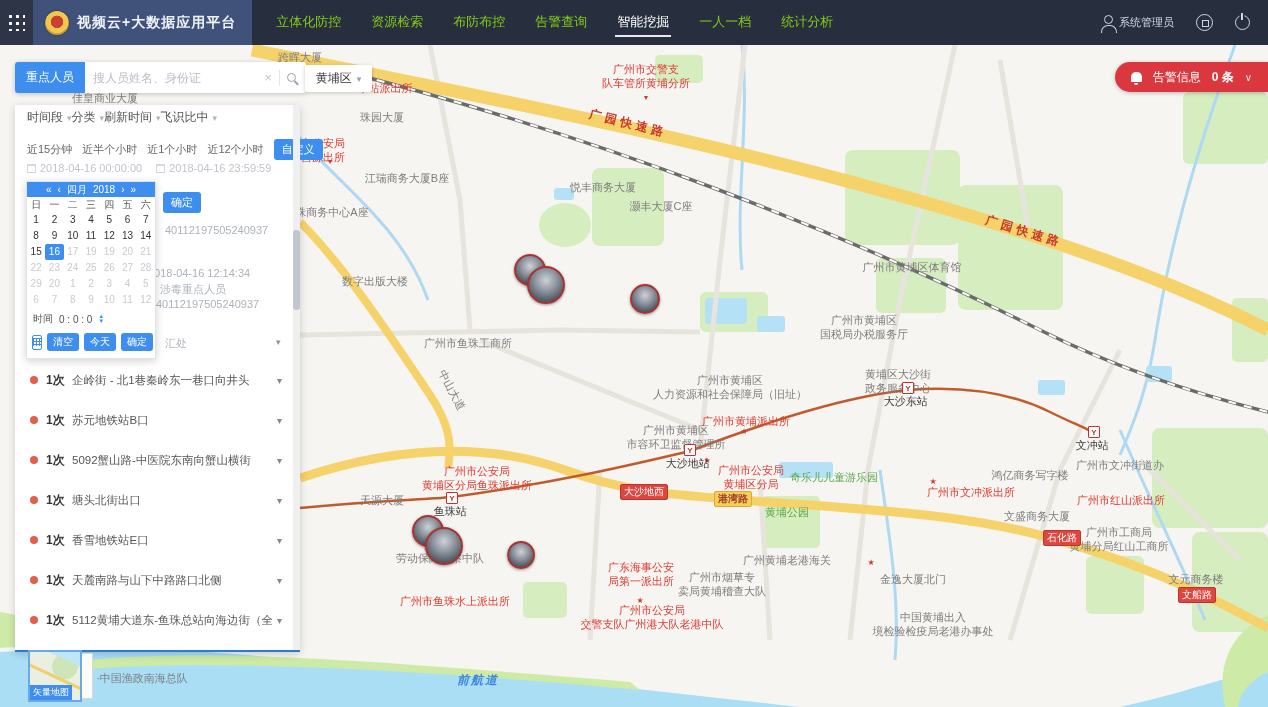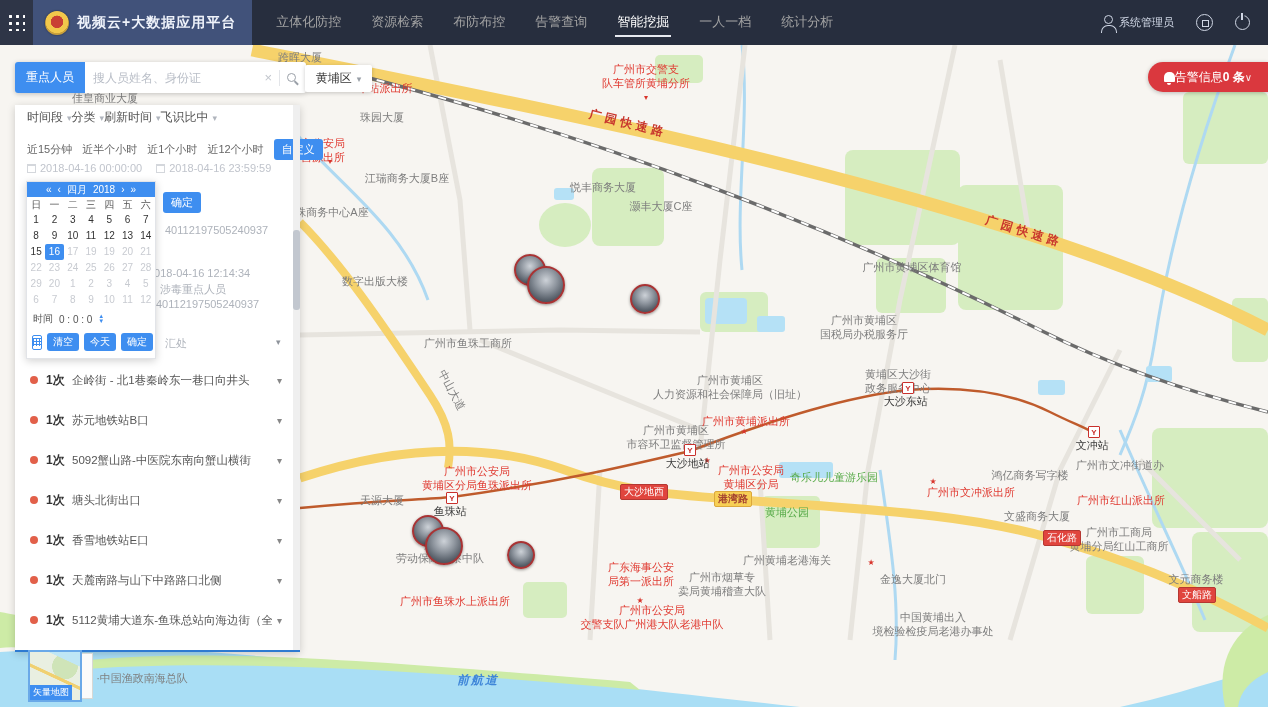--- a/index.html
+++ b/index.html
@@ -7,21 +7,21 @@
   body { position:relative; background:#f6f4ef; }
 
   
   .navbar { position:absolute; top:0; left:0; width:1268px; height:45px; background:#272e3e; z-index:30; display:flex; align-items:center; }
   .grid-ic { width:33px; height:45px; display:flex; align-items:center; justify-content:center; background:#2e3547; cursor:pointer; }
   .grid-ic span { width:17px; height:17px; background-image:radial-gradient(#fff 1.4px, transparent 1.6px); background-size:7px 7px; background-position:-1px -1px; display:block; }
   .logo-area { height:45px; background:#41527a; display:flex; align-items:center; padding:0 16px 0 12px; gap:8px; }
   .emblem { width:24px; height:24px; border-radius:50%; background:radial-gradient(circle at 50% 45%, #c94034 0 34%, #f2c84b 36% 62%, #c99f3a 64% 100%); box-shadow:0 0 2px rgba(0,0,0,.5); }
   .app-title { color:#eef2fa; font-size:14px; font-weight:bold; letter-spacing:1px; white-space:nowrap; }
   .menu { display:flex; gap:26px; margin-left:22px; }
-  .menu-item { color:#a3a3a3; font-size:13px; cursor:pointer; padding:4px 2px; white-space:nowrap; }
+  .menu-item { color:#84cc16; font-size:13px; cursor:pointer; padding:4px 2px; white-space:nowrap; }
   .menu-item.active { color:#fff; border-bottom:2px solid #e8eaf0; }
   .nav-right { margin-left:auto; display:flex; align-items:center; gap:22px; padding-right:18px; }
   .user-wrap { display:flex; align-items:center; gap:6px; color:#d3dae8; font-size:11px; }
   .person { width:9px; height:9px; border:1.5px solid #cfd6e4; border-radius:50%; position:relative; margin-top:-7px; }
   .person::after { content:''; position:absolute; left:-4px; top:9px; width:14px; height:7px; border:1.5px solid #cfd6e4; border-bottom:none; border-radius:7px 7px 0 0; }
   .lockic { width:17px; height:17px; border:1.5px solid #cfd6e4; border-radius:50%; position:relative; }
   .lockic::after { content:''; position:absolute; left:4.5px; top:5px; width:5px; height:5px; border:1.3px solid #cfd6e4; }
   .power { width:15px; height:15px; border:1.5px solid #cfd6e4; border-radius:50%; position:relative; }
   .power::after { content:''; position:absolute; left:5.2px; top:-3px; width:2px; height:7px; background:#cfd6e4; box-shadow:0 0 0 1.5px #272e3e; }
 
@@ -37,21 +37,21 @@
   .rm { color:#d8352c; font-size:8px; }
   .badge { position:absolute; transform:translate(-50%,-50%); font-size:10px; padding:0 3px; border-radius:2px; white-space:nowrap; line-height:14px; }
   .bred { background:#e0453e; color:#fff; border:1px solid #b53732; }
   .byel { background:#f7cf55; color:#a3402f; border:1px solid #dca83c; font-weight:bold; }
   .station-wrap { position:absolute; transform:translate(-50%,-50%); }
   .station-ic { width:12px; height:12px; background:#fff; border:1.5px solid #c9302c; color:#c9302c; font-size:8px; font-weight:bold; display:flex; align-items:center; justify-content:center; border-radius:1px; }
   .station-label { position:absolute; top:12px; left:50%; transform:translateX(-55%); white-space:nowrap; color:#3a3a3a; font-size:11px; }
   .avatar { position:absolute; transform:translate(-50%,-50%); border-radius:50%; border:2px solid #a93334; background:radial-gradient(circle at 50% 36%, #cdd2d8 0%, #8d949d 40%, #565e68 72%, #383f47 100%); box-shadow:0 1px 3px rgba(0,0,0,.4); pointer-events:auto; cursor:pointer; }
 
   
-  .alarm { position:absolute; top:62px; right:0; height:30px; background:#da383e; border-radius:15px 0 0 15px; display:flex; align-items:center; gap:0; padding:0 16px 0 16px; z-index:12; color:#fff; cursor:pointer; box-shadow:0 1px 4px rgba(0,0,0,.25); }
+  .alarm { position:absolute; top:62px; right:0; height:30px; background:#da383e; border-radius:15px 0 0 15px; display:flex; align-items:center; gap:11px; padding:0 16px 0 16px; z-index:12; color:#fff; cursor:pointer; box-shadow:0 1px 4px rgba(0,0,0,.25); }
   .alarm-label { font-size:12px; }
   .alarm-count { font-size:12px; font-weight:bold; }
   .alarm-caret { font-size:10px; opacity:.9; }
   .bell { width:11px; height:10px; background:#fff; border-radius:5px 5px 1px 1px; position:relative; }
   .bell::after { content:''; position:absolute; left:3.5px; top:10.5px; width:4px; height:2.5px; background:#fff; border-radius:0 0 2px 2px; }
 
   
   .searchbar { position:absolute; top:62px; left:15px; height:31px; display:flex; z-index:12; box-shadow:0 1px 5px rgba(0,0,0,.22); border-radius:3px; }
   .search-tab { background:#3e8ef0; color:#fff; font-size:12px; display:flex; align-items:center; padding:0 11px; border-radius:3px 0 0 3px; white-space:nowrap; cursor:pointer; }
   .search-input-wrap { background:#fff; width:221px; display:flex; align-items:center; border-radius:0 3px 3px 0; padding:0 8px; gap:7px; }

